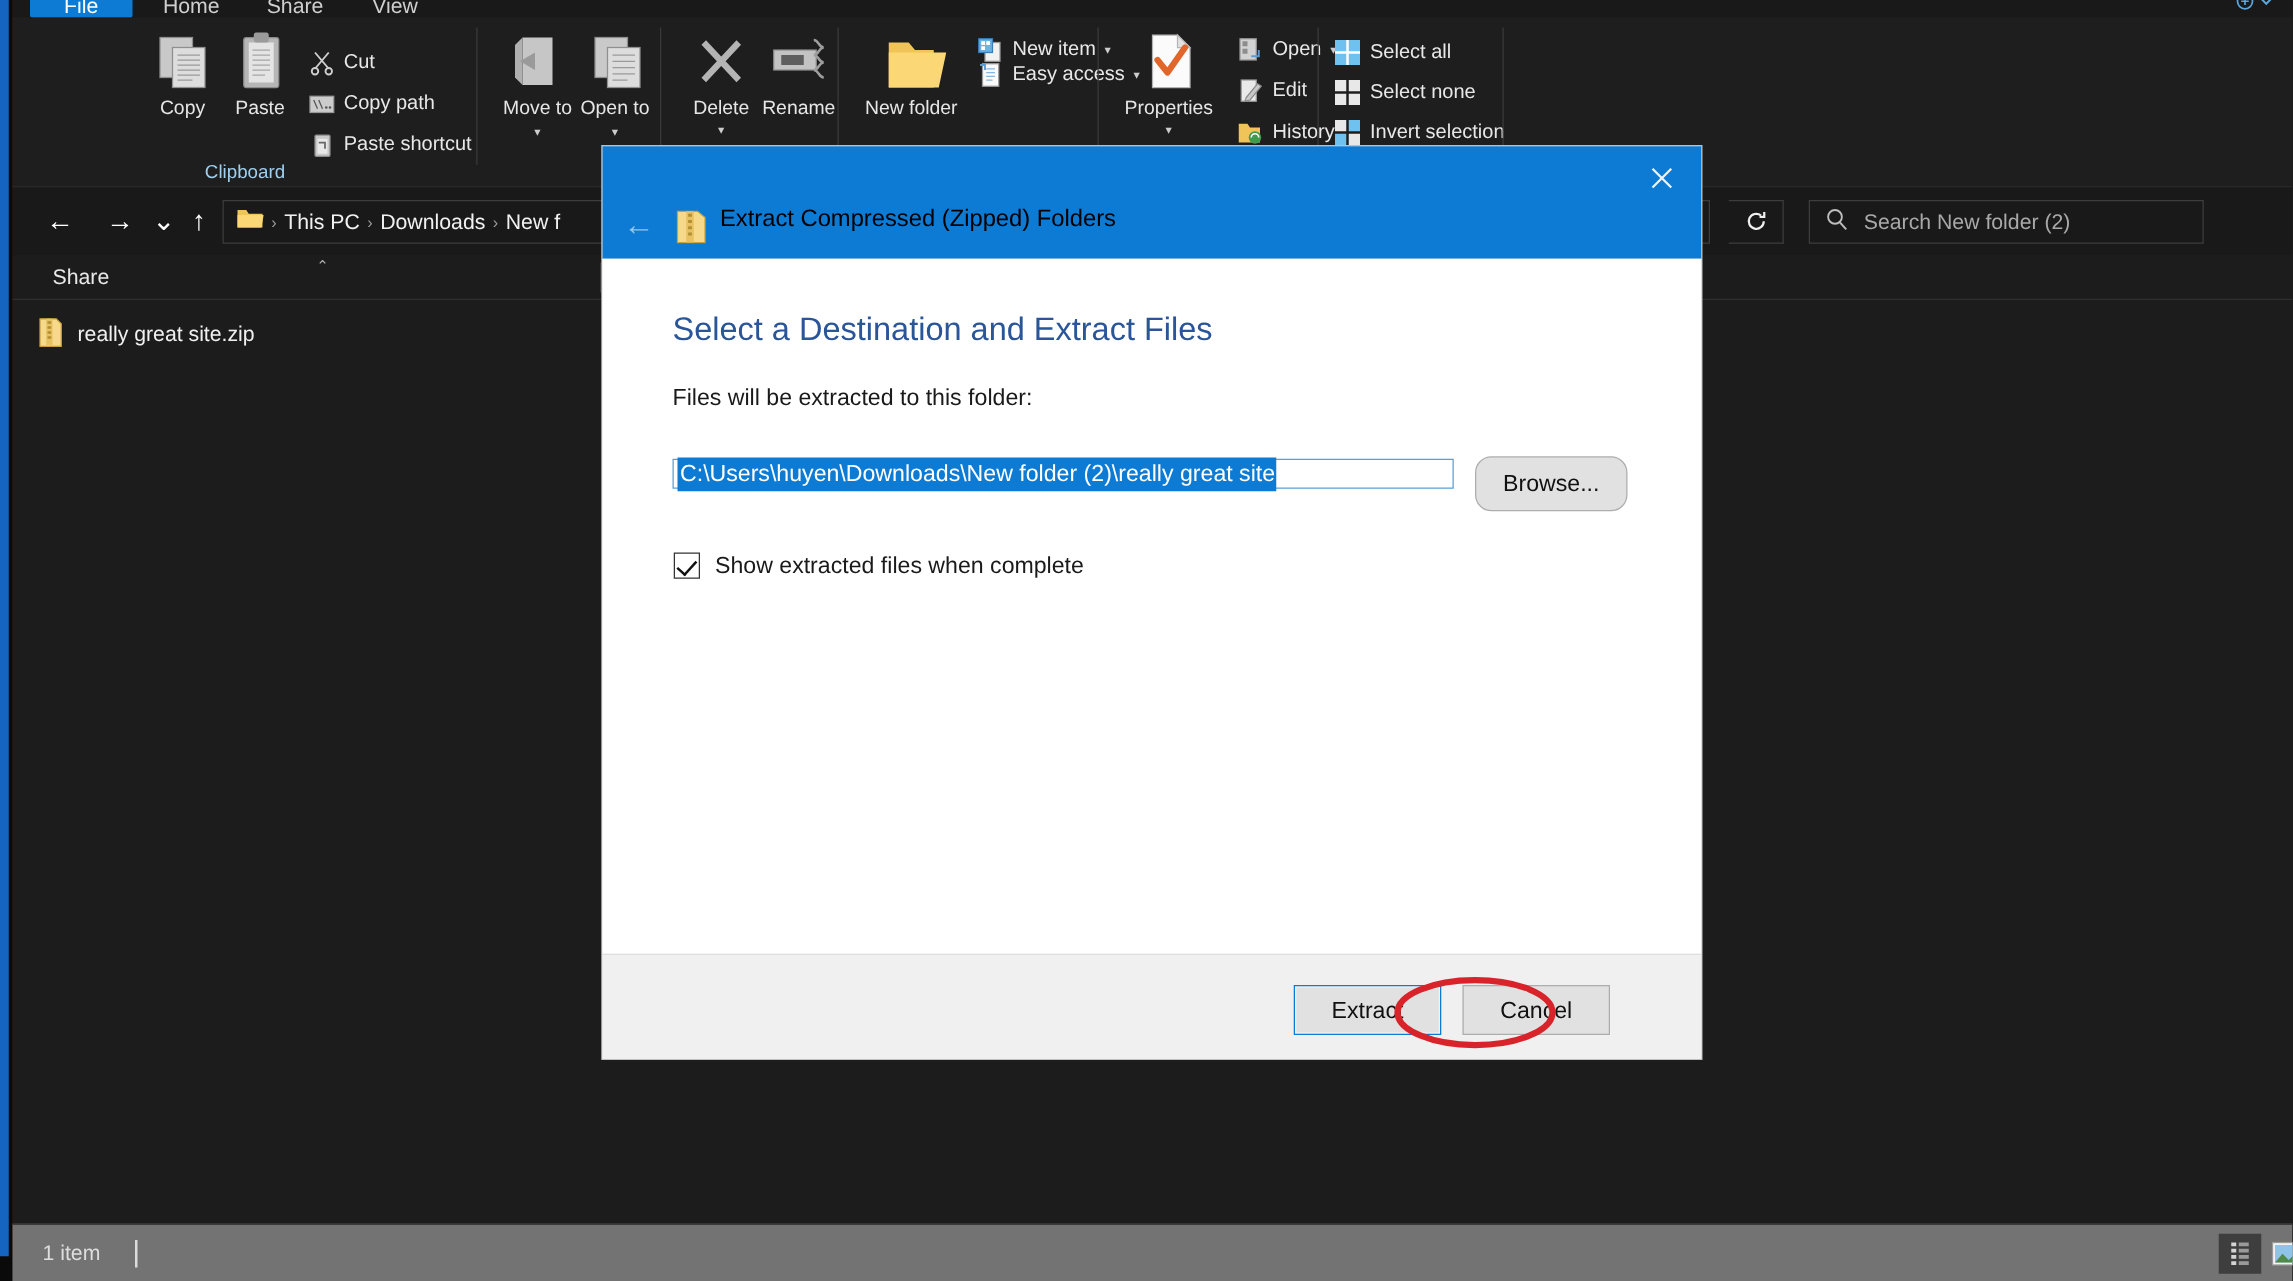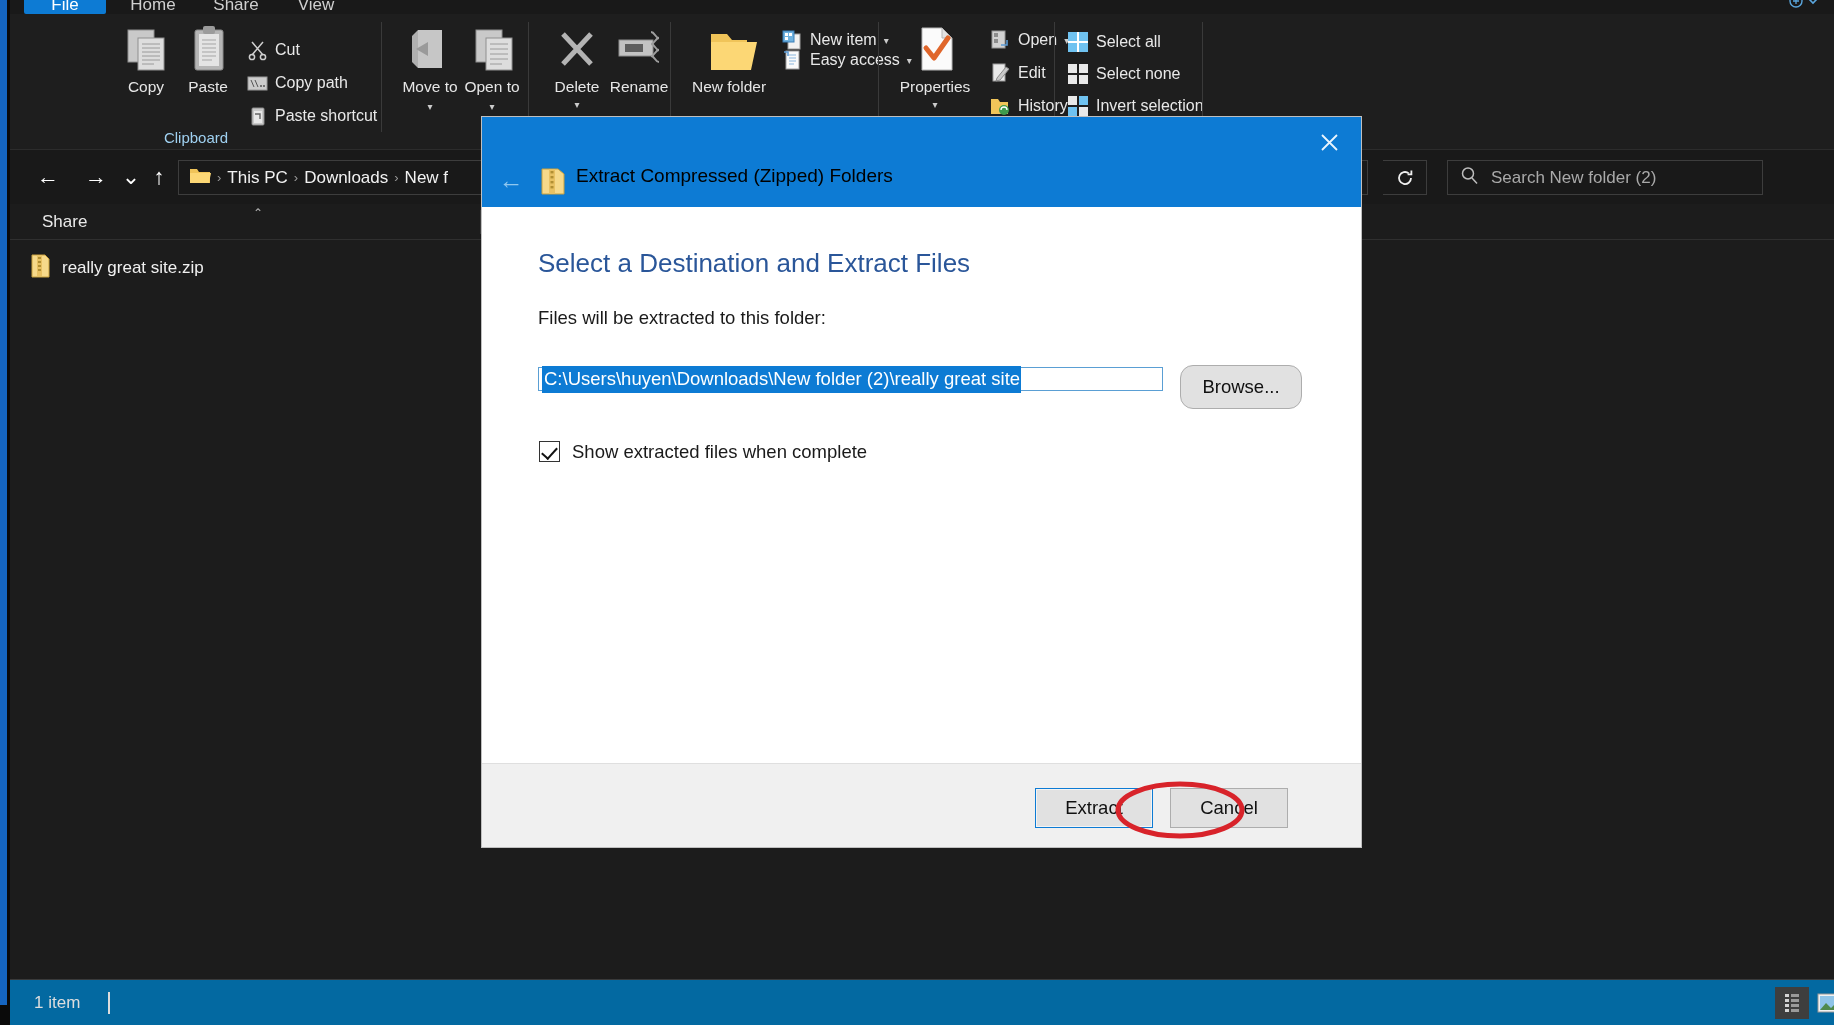--- a/index.html
+++ b/index.html
@@ -53,41 +53,41 @@
   .listpane { position: absolute; left: 10px; top: 204px; right: 0; bottom: 46px; background: #1c1c1c; }
   .colhead { position: absolute; left: 0; top: 0; right: 0; height: 36px; border-bottom: 1px solid #2f2f2f; }
   .colname { position: absolute; left: 32px; top: 8px; font-size: 17px; color: #e9e9e9; }
   .sortcaret { position: absolute; left: 243px; top: 2px; font-size: 12px; color: #b0b0b0; }
   .colsep { position: absolute; top: 6px; width: 1px; height: 24px; background: #3a3a3a; }
   .coldate { position: absolute; top: 8px; font-size: 17px; color: #e9e9e9; }
   .filerow { position: absolute; left: 20px; top: 48px; height: 32px; display: flex; align-items: center; gap: 12px; }
   .filerow .fname { font-size: 17px; color: #f0f0f0; }
 
   
-  .statusbar { position: absolute; left: 10px; bottom: 0; right: 0; height: 46px; background: #0369a1; border-top: 1px solid #3a3a3a; }
+  .statusbar { position: absolute; left: 10px; bottom: 0; right: 0; height: 46px; background: #737373; border-top: 1px solid #3a3a3a; }
   .statustext { position: absolute; left: 24px; top: 13px; font-size: 17px; color: #dedede; }
   .statusdiv { position: absolute; left: 98px; top: 12px; width: 2px; height: 22px; background: #dcdcdc; }
   .viewbtn { position: absolute; top: 7px; width: 34px; height: 32px; display:flex; align-items:center; justify-content:center; }
   .viewbtn.active { background: #3e3e3e; }
 
   
   .dialog { position: absolute; left: 482px; top: 117px; width: 879px; height: 730px; background: #ffffff; box-shadow: 0 0 0 1px #bfbfbf; }
   .dlg-title { position: relative; height: 90px; background: #0d7bd4; }
   .dlg-back { position: absolute; left: 12px; top: 46px; width: 34px; height: 34px; color: #8fc7ef; font-size: 25px; text-align: center; line-height: 34px; }
   .dlg-icon { position: absolute; left: 58px; top: 50px; width: 26px; height: 28px; }
   .dlg-titletext { position: absolute; left: 94px; top: 48px; font-size: 19px; color: #000000; }
   .dlg-close { position: absolute; right: 10px; top: 8px; width: 44px; height: 38px; color: #eaf4fd; font-size: 23px; text-align: center; line-height: 38px; }
 
   .dlg-body { position: relative; height: 556px; background: #ffffff; }
   .dlg-heading { position: absolute; left: 56px; top: 41px; font-size: 26px; color: #2a5699; }
   .dlg-sublabel { position: absolute; left: 56px; top: 100px; font-size: 18.5px; color: #1a1a1a; }
   .dlg-input { position: absolute; left: 56px; top: 224px; width: 625px; height: 24px; border: 1px solid #5a9fd4; background: #ffffff; display: flex; align-items: center; padding-left: 3px; }
   .dlg-input .seltext { background: #0d7bd4; color: #ffffff; font-size: 18.5px; padding: 2px 1px 3px 2px; }
   .btn { border: 1px solid #adadad; background: #e1e1e1; font-size: 18.5px; color: #111; display: flex; align-items: center; justify-content: center; font-family: "Liberation Sans", sans-serif; }
-  .dlg-check { position: absolute; left: 57px; top: 298px; display: flex; gap: 12px; }
+  .dlg-check { position: absolute; left: 57px; top: 298px; display: flex; align-items: center; gap: 12px; }
   .cbox { width: 21px; height: 21px; border: 1px solid #333; background: #fff; position: relative; flex: none; }
   .cbox::after { content: ""; position: absolute; left: 5px; top: 2px; width: 7px; height: 13px; border: solid #111; border-width: 0 2px 2px 0; transform: rotate(42deg); }
   .dlg-checklabel { font-size: 18.5px; color: #1a1a1a; }
 
   .dlg-footer { position: absolute; left: 0; right: 0; bottom: 0; height: 84px; background: #f0f0f0; border-top: 1px solid #dfdfdf; }
   .dlg-extract { position: absolute; left: 553px; top: 24px; width: 118px; height: 40px; border: 1px solid #0d7bd4; background: #e1e1e1; box-shadow: inset 0 0 0 1px #f4f4f4; }
   .dlg-cancel { position: absolute; left: 688px; top: 24px; width: 118px; height: 40px; }
 
   .redring { position: absolute; left: 1113px; top: 779px; width: 135px; height: 63px; pointer-events: none; }
 </style>

